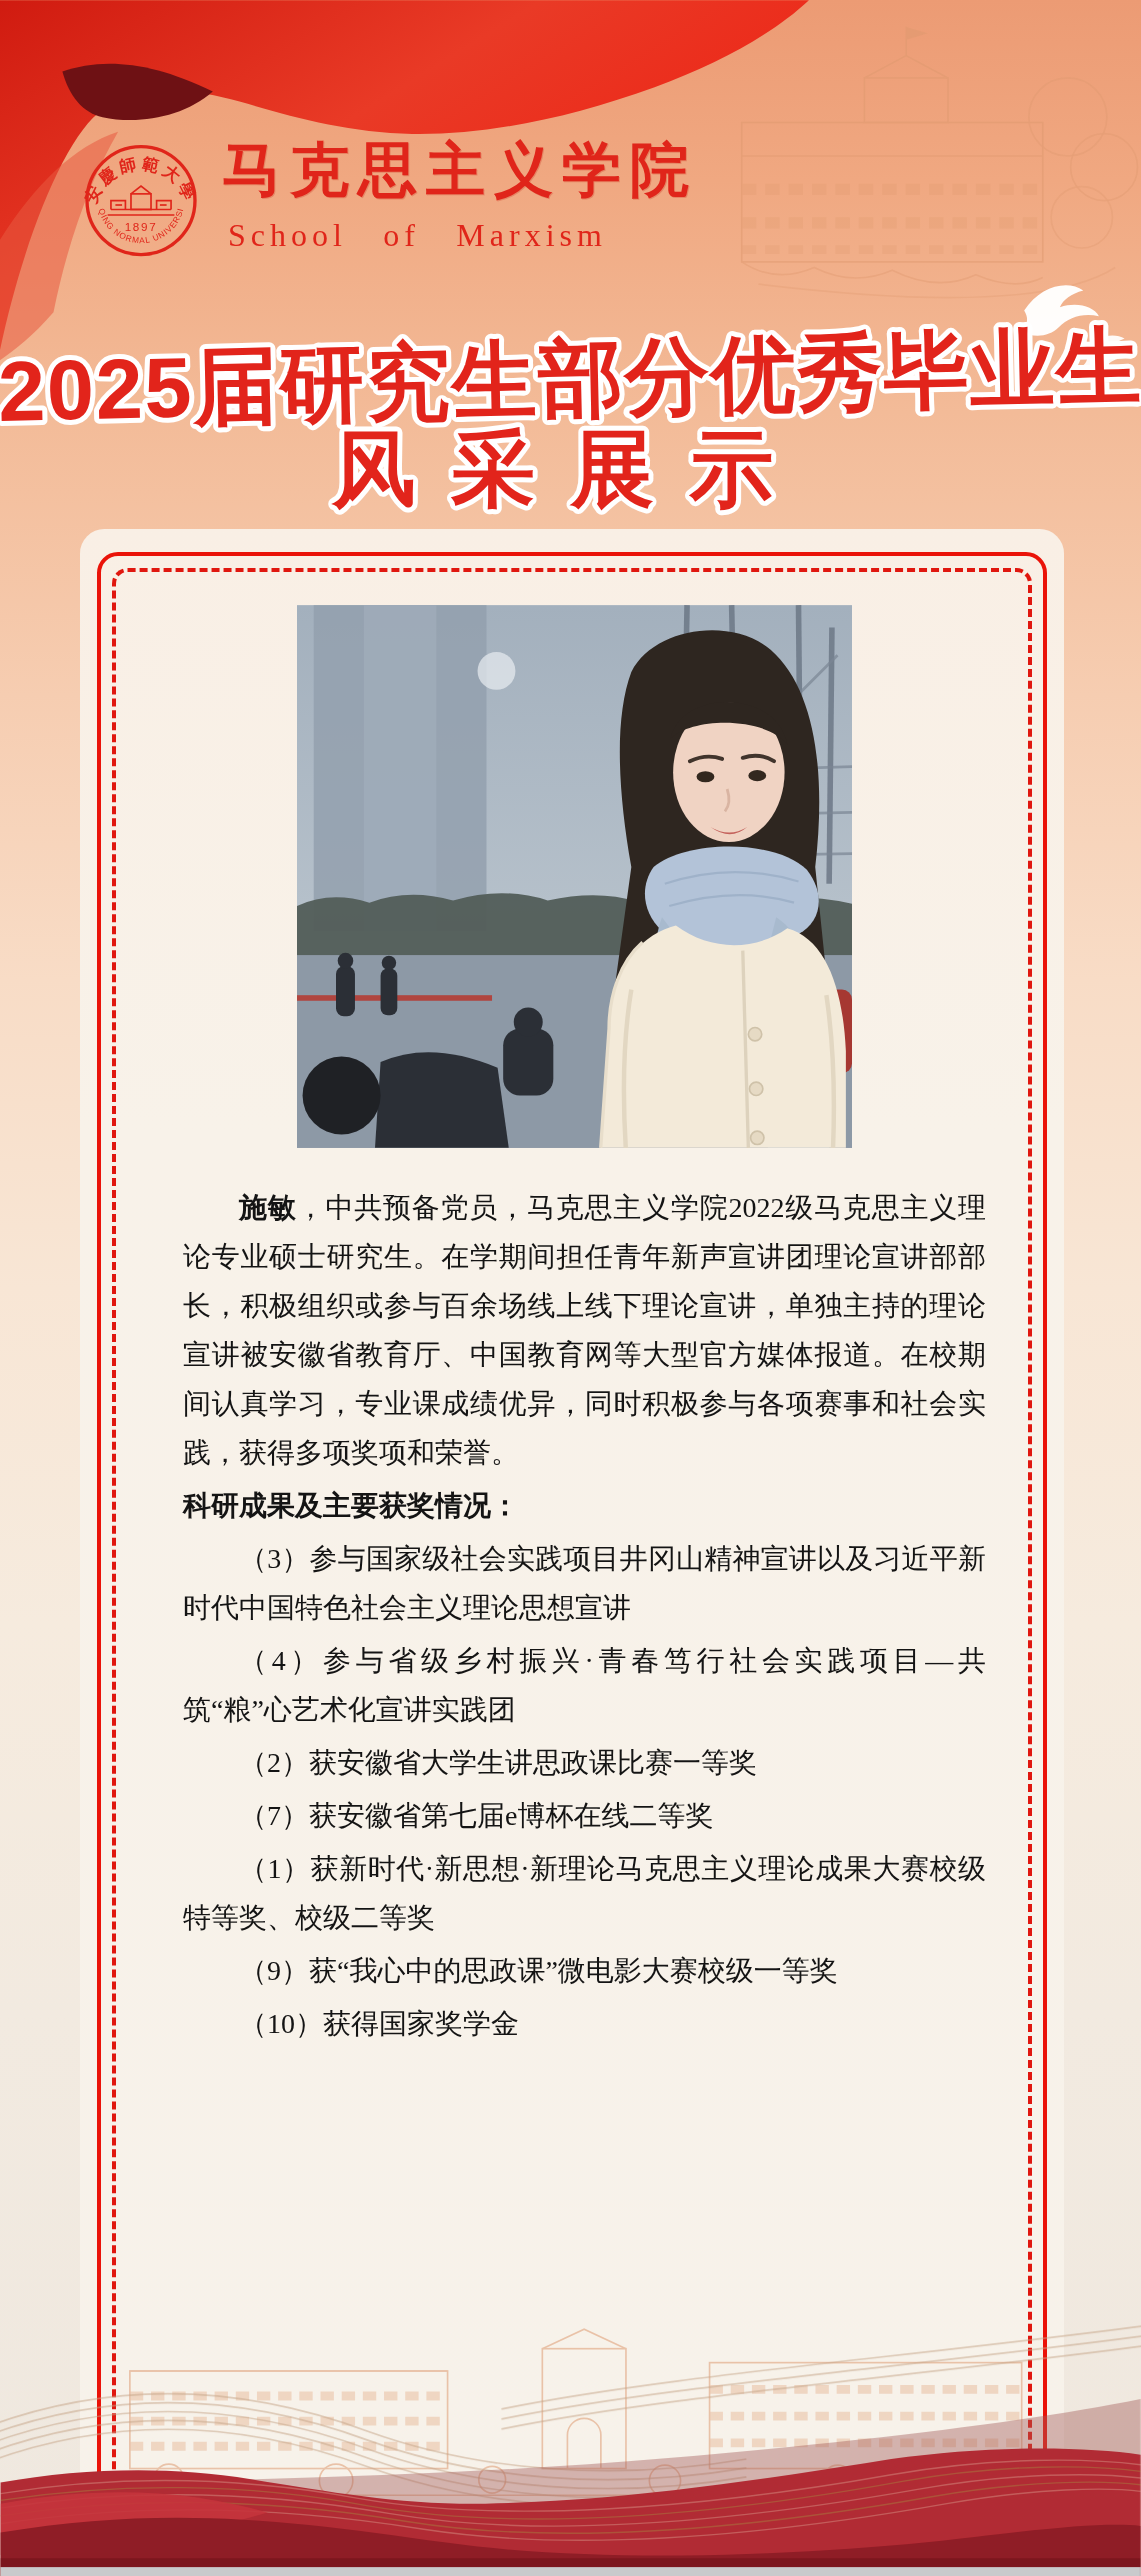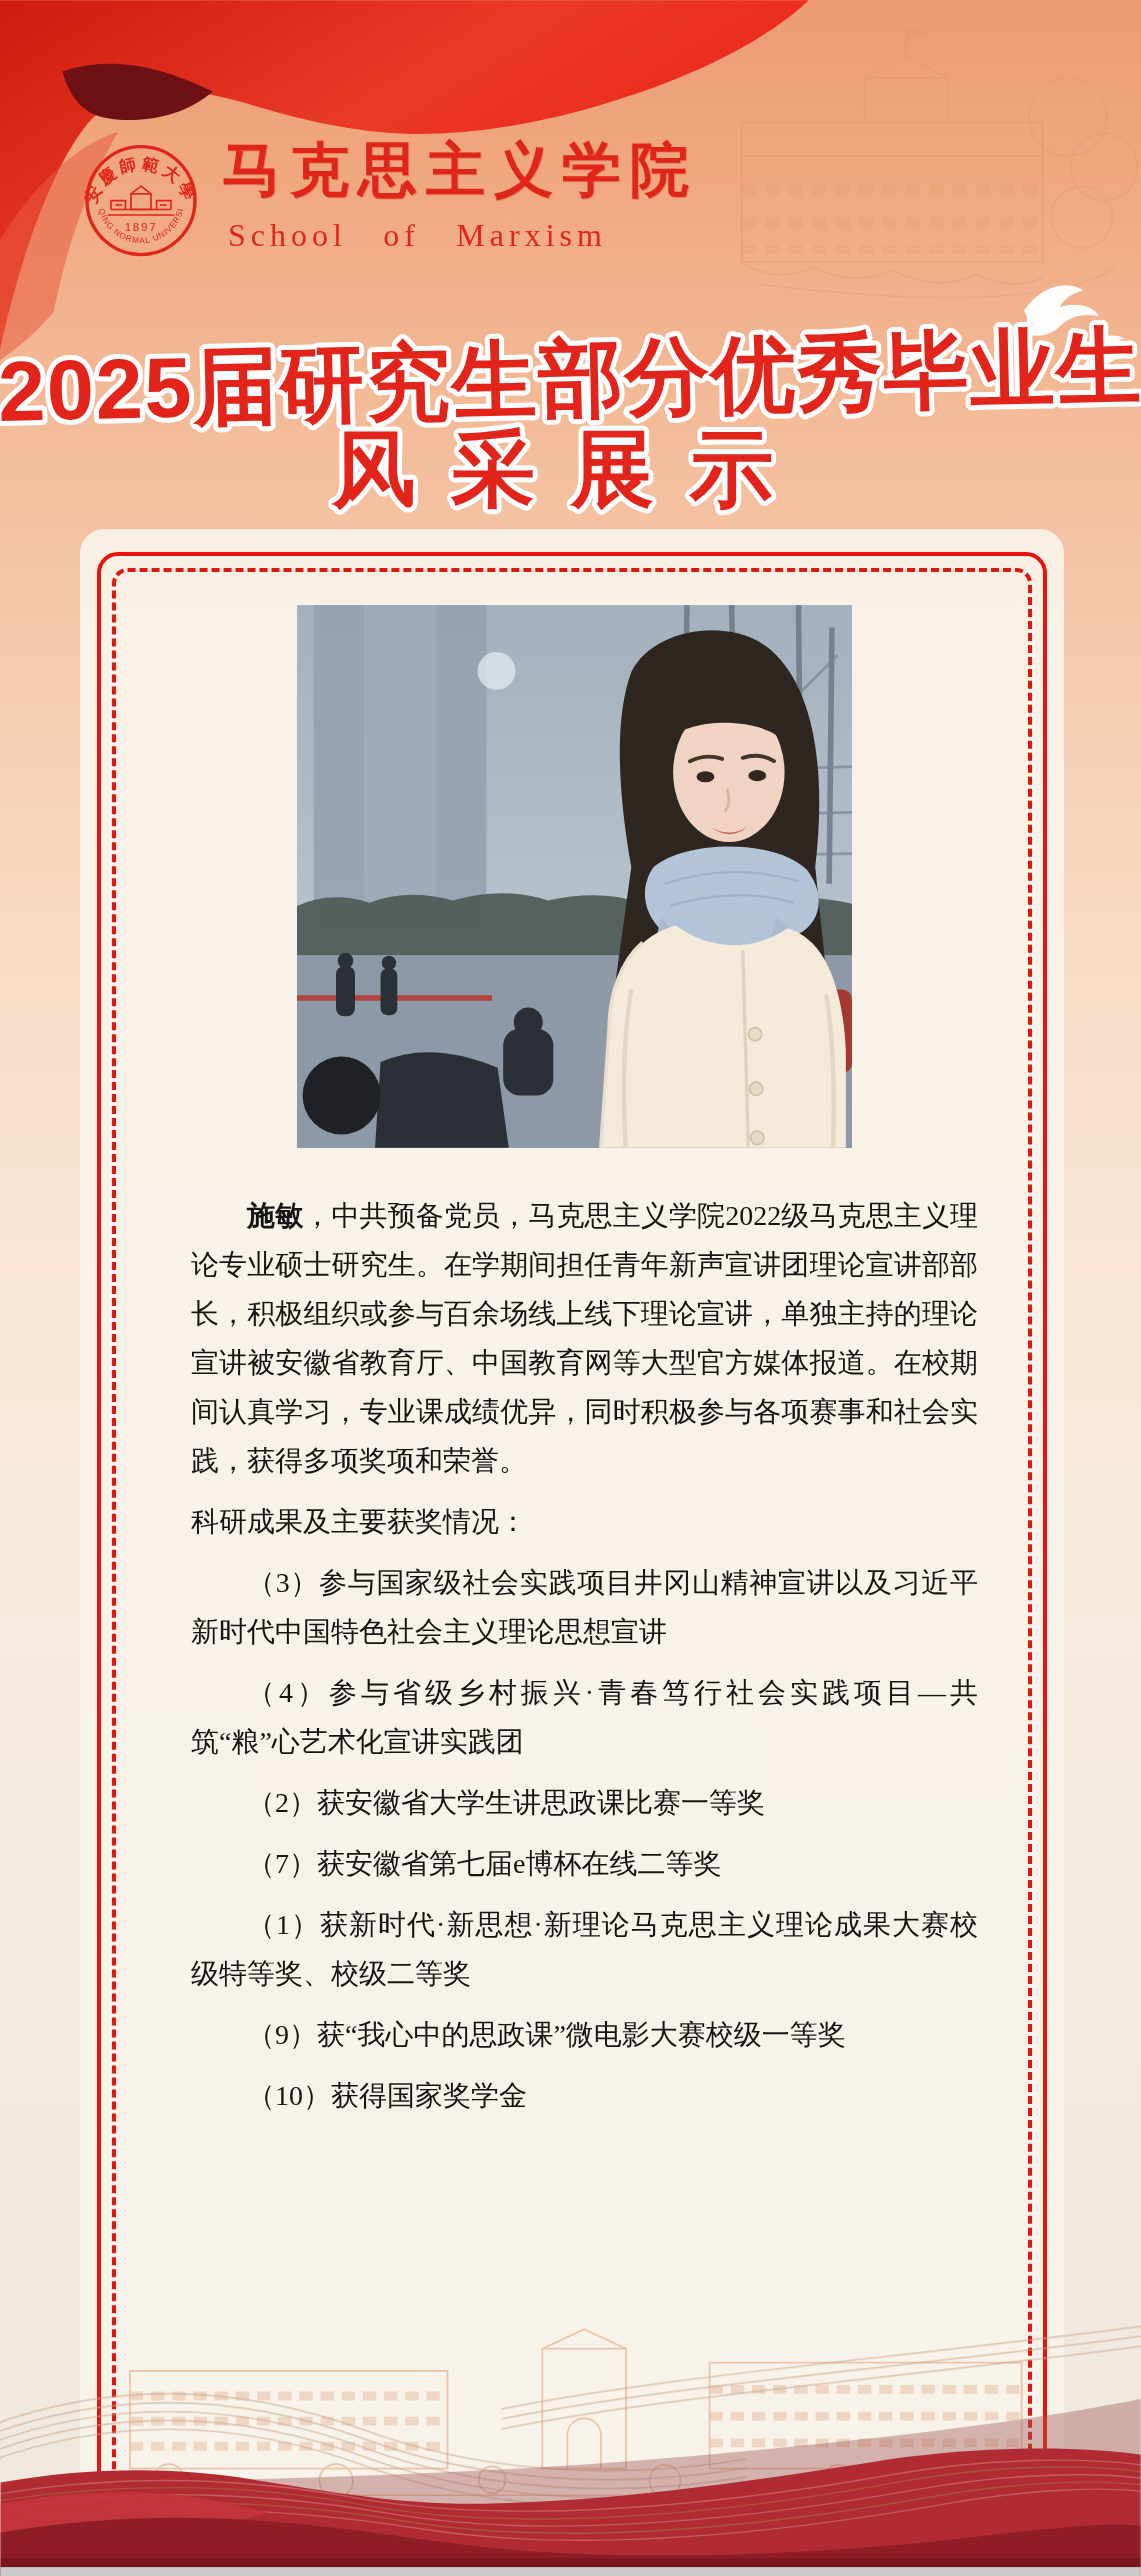--- a/index.html
+++ b/index.html
@@ -37,23 +37,23 @@
   }
   #photo{
     position:absolute;left:217px;top:76px;width:555px;height:543px;overflow:hidden;
   }
   #content{
     position:absolute;left:99px;top:650px;width:811px;
     color:#141414;font-size:28px;line-height:49px;
     font-family:"Liberation Serif",serif;
     text-align:justify;
   }
-  #content p{margin:12px;text-indent:2em;}
+  #content p{margin:4px;text-indent:2em;}
   #content b{font-family:"Liberation Sans",sans-serif;font-weight:bold;}
-  #content .heading{font-family:"Liberation Sans",sans-serif;font-weight:normal;text-indent:0;}
+  #content .heading{font-family:"Liberation Sans",sans-serif;font-weight:bold;text-indent:0;}
   
   #title-svg{left:0;top:262px;}
   #title-svg text{
     font-family:"Liberation Sans",sans-serif;font-weight:bold;
     fill:#e2241b;stroke:#ffffff;stroke-width:18px;stroke-linejoin:round;
     paint-order:stroke;text-anchor:middle;
   }
   
   #flag-svg{left:0;top:0;}
   #seal-svg{left:82px;top:138px;}

